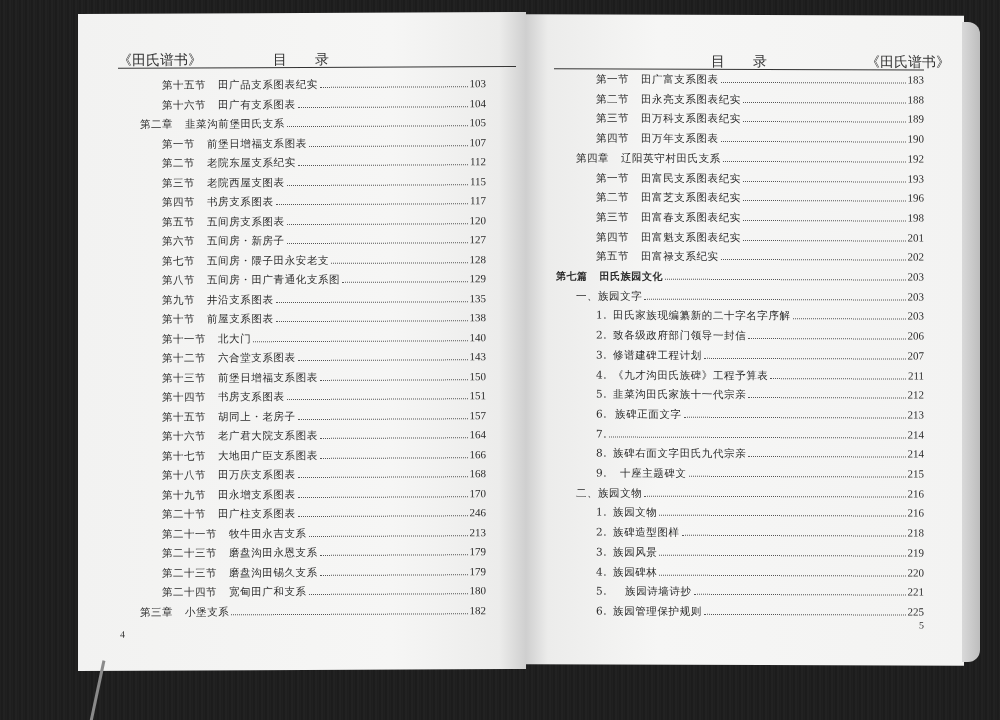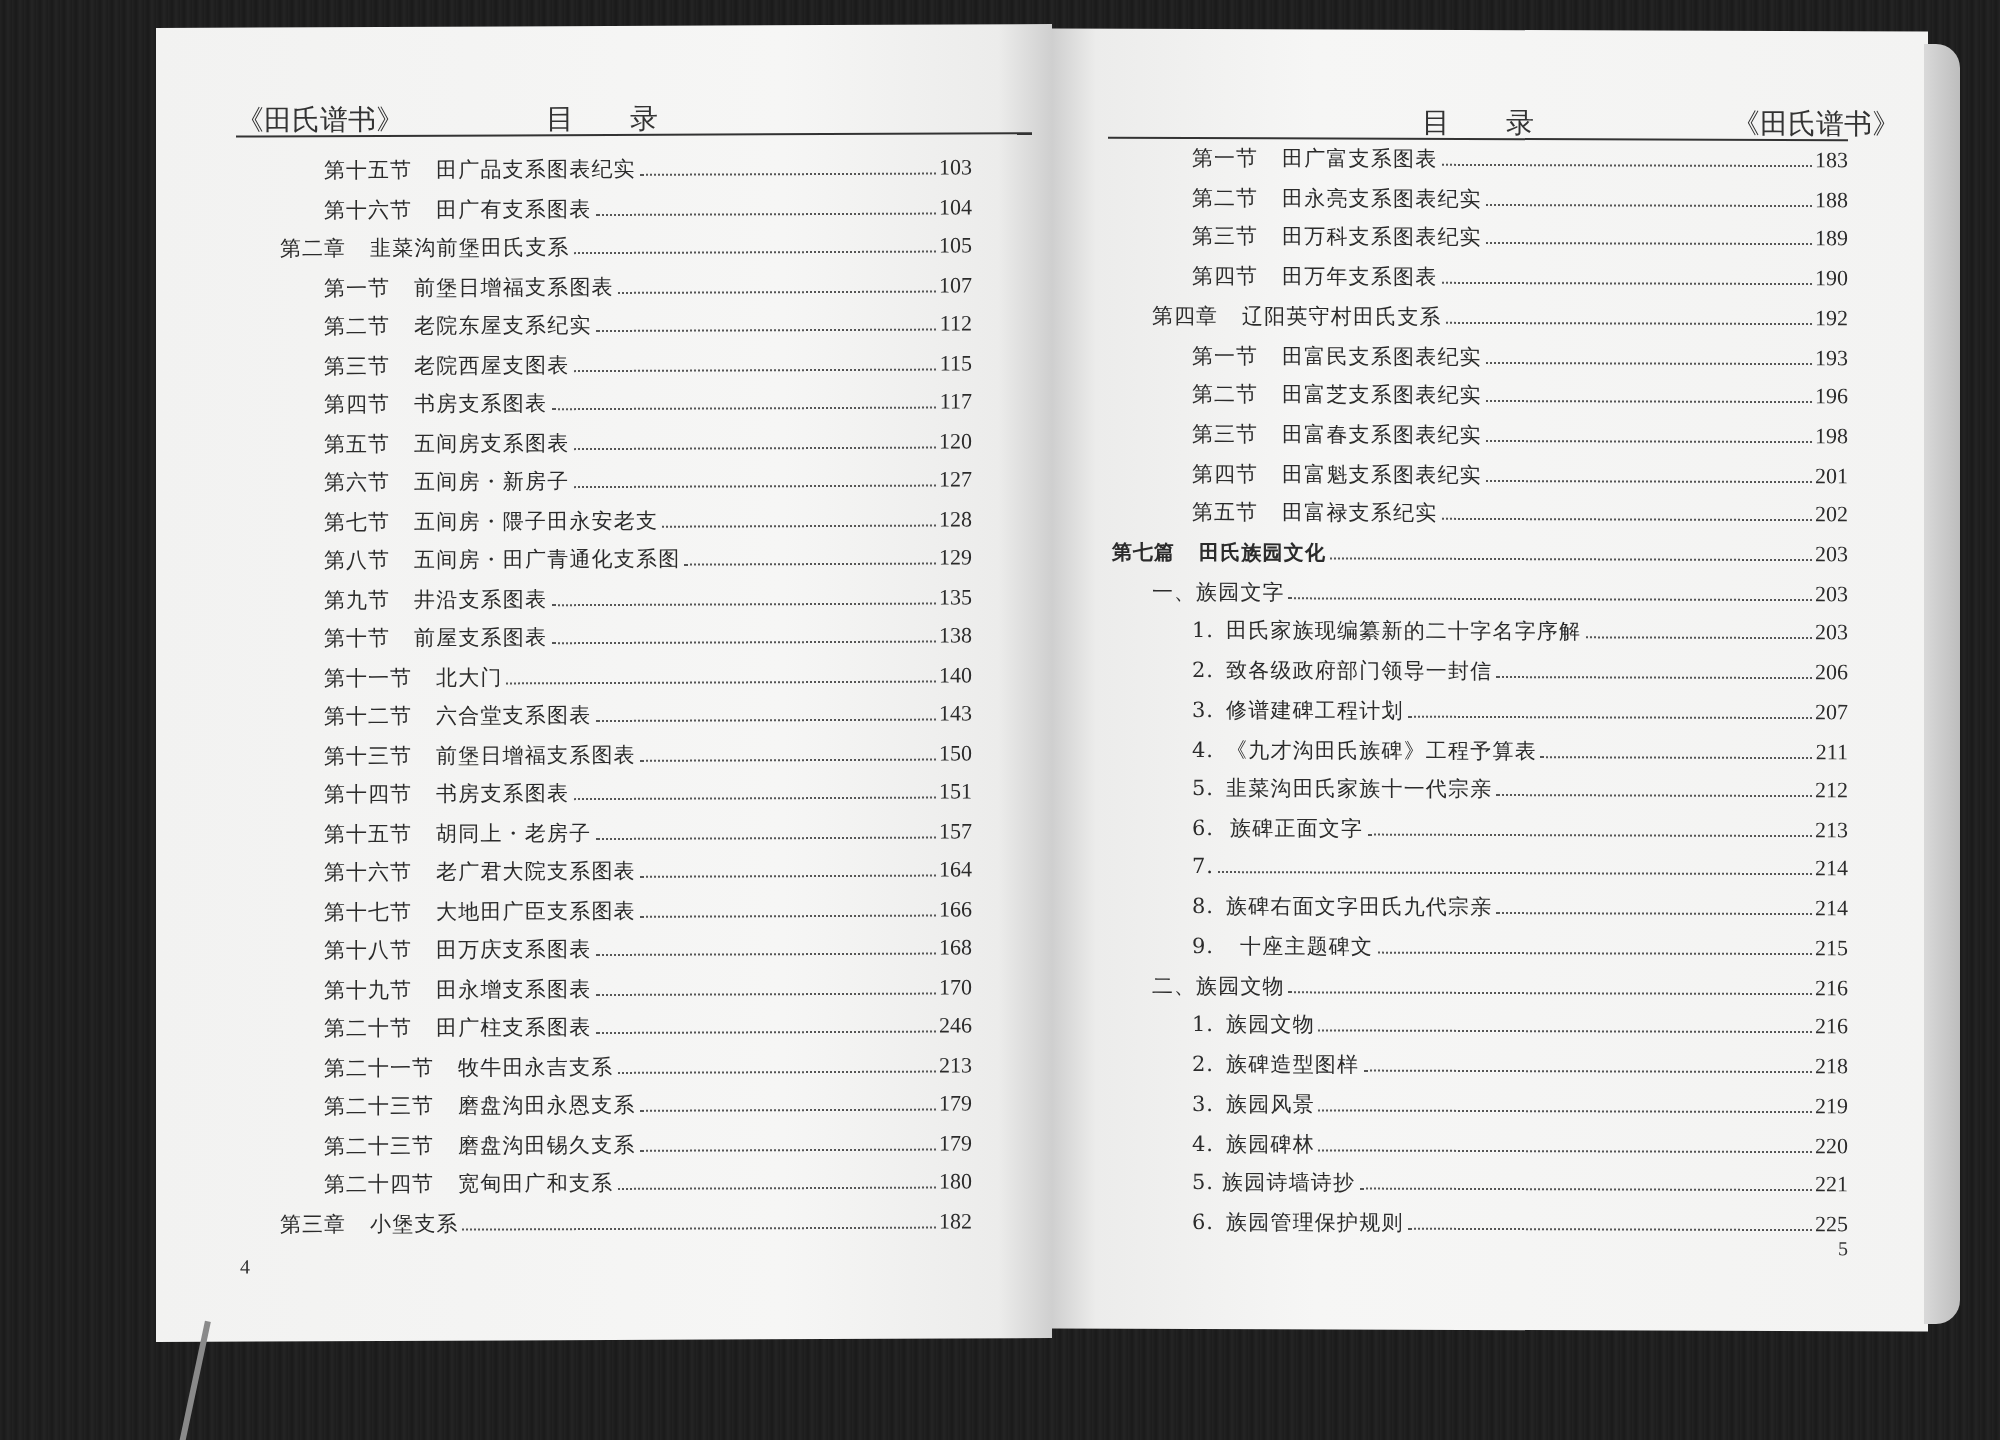--- a/index.html
+++ b/index.html
@@ -388,21 +388,21 @@
         <span class="pg">219</span>
       </div>
       <div class="toc-row" style="left: 70px; width: 328px; top: 550.5px;">
         <span class="num">4.</span>
         <span class="title" style="margin-left: 6px;">族园碑林</span>
         <span class="dots"></span>
         <span class="pg">220</span>
       </div>
       <div class="toc-row" style="left: 70px; width: 328px; top: 570.2px;">
         <span class="num">5.</span>
-        <span class="title" style="margin-left: 4px; font-family: Liberation Serif, serif;">族园诗墙诗抄</span>
+        <span class="title" style="margin-left: 18px; font-family: Liberation Serif, serif;">族园诗墙诗抄</span>
         <span class="dots"></span>
         <span class="pg">221</span>
       </div>
       <div class="toc-row" style="left: 70px; width: 328px; top: 589.9px;">
         <span class="num">6.</span>
         <span class="title" style="margin-left: 6px;">族园管理保护规则</span>
         <span class="dots"></span>
         <span class="pg">225</span>
       </div>
     </div>

